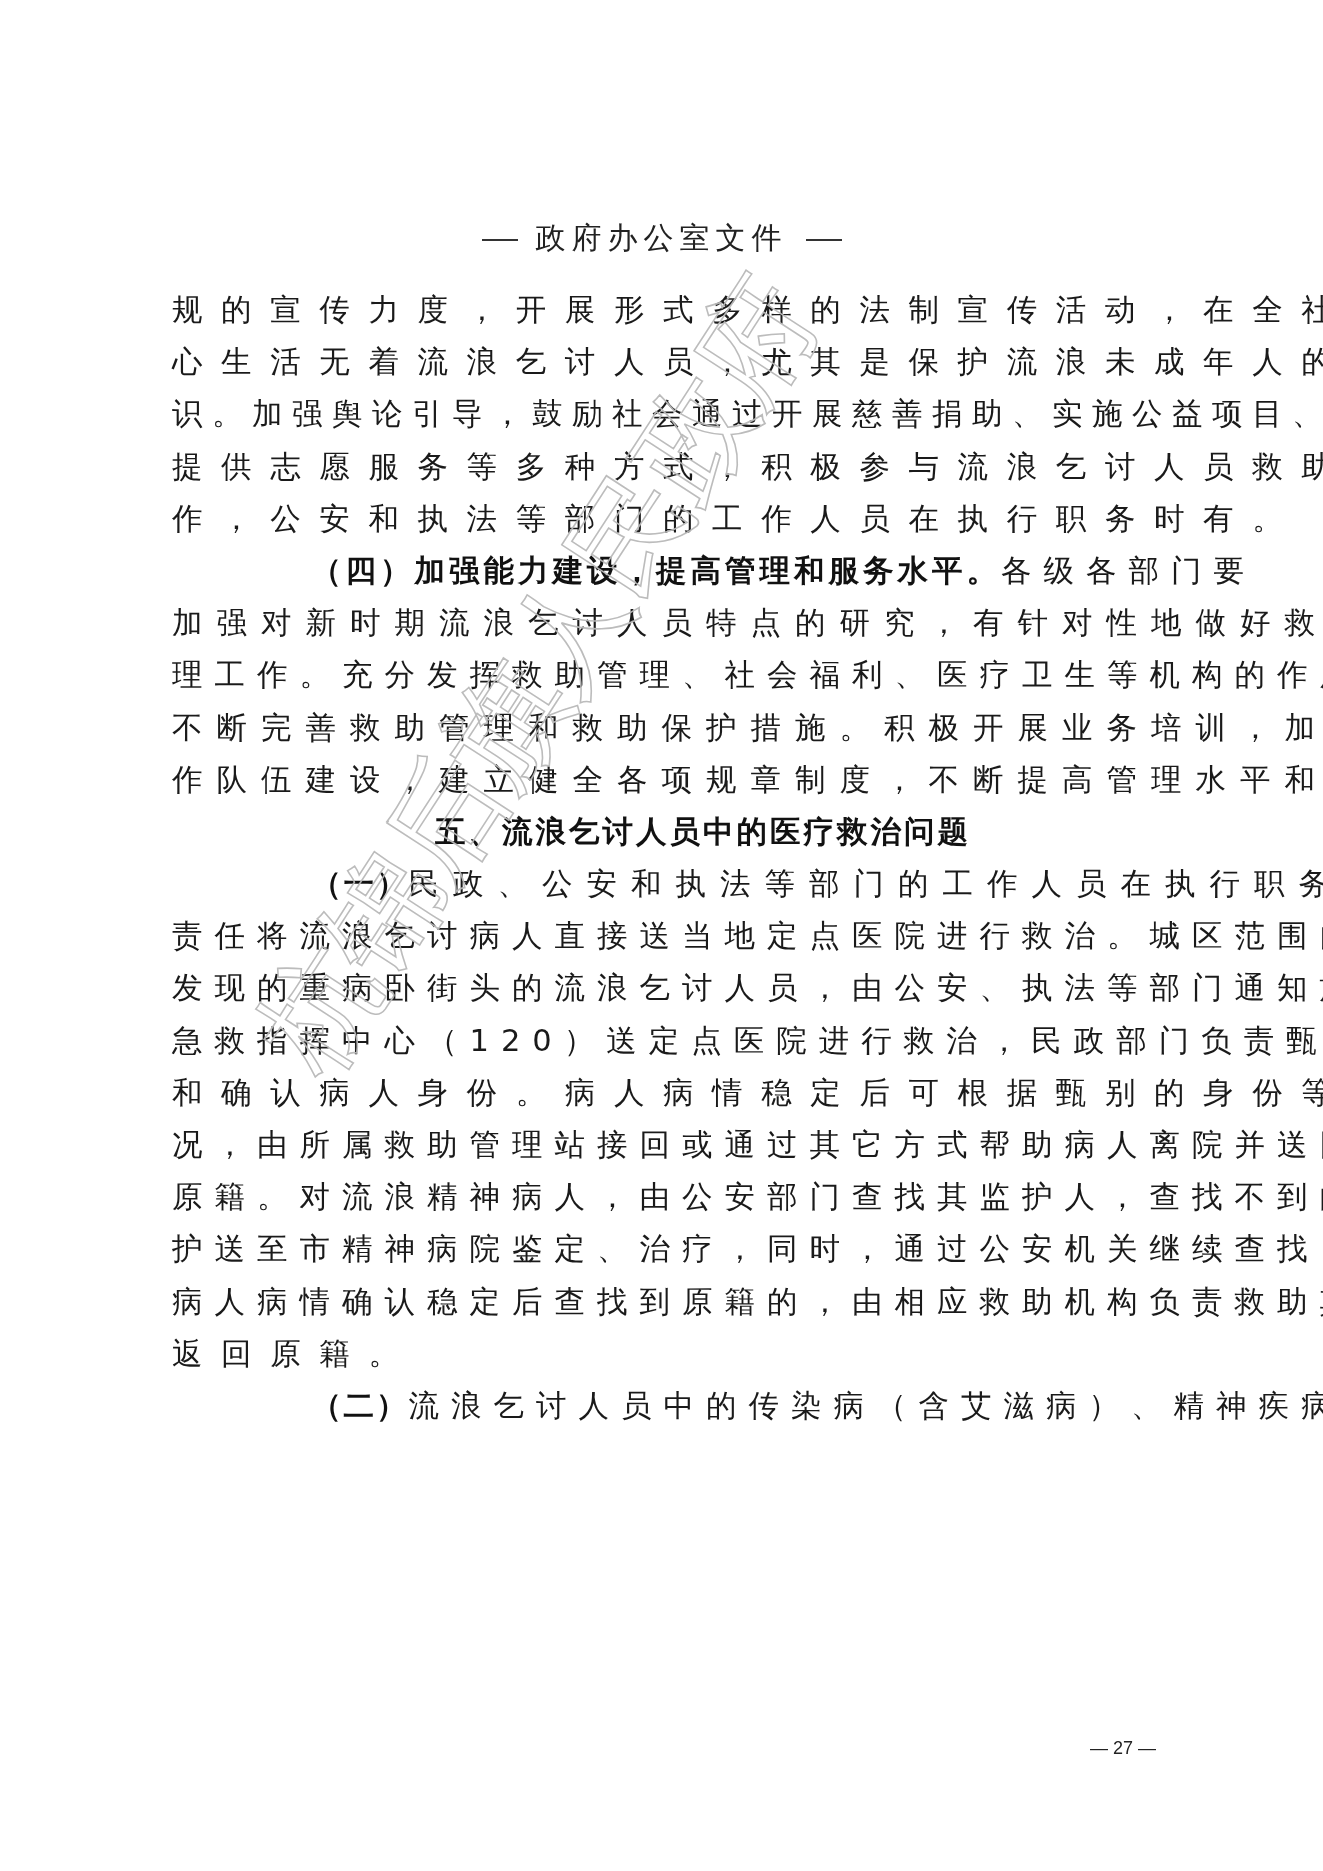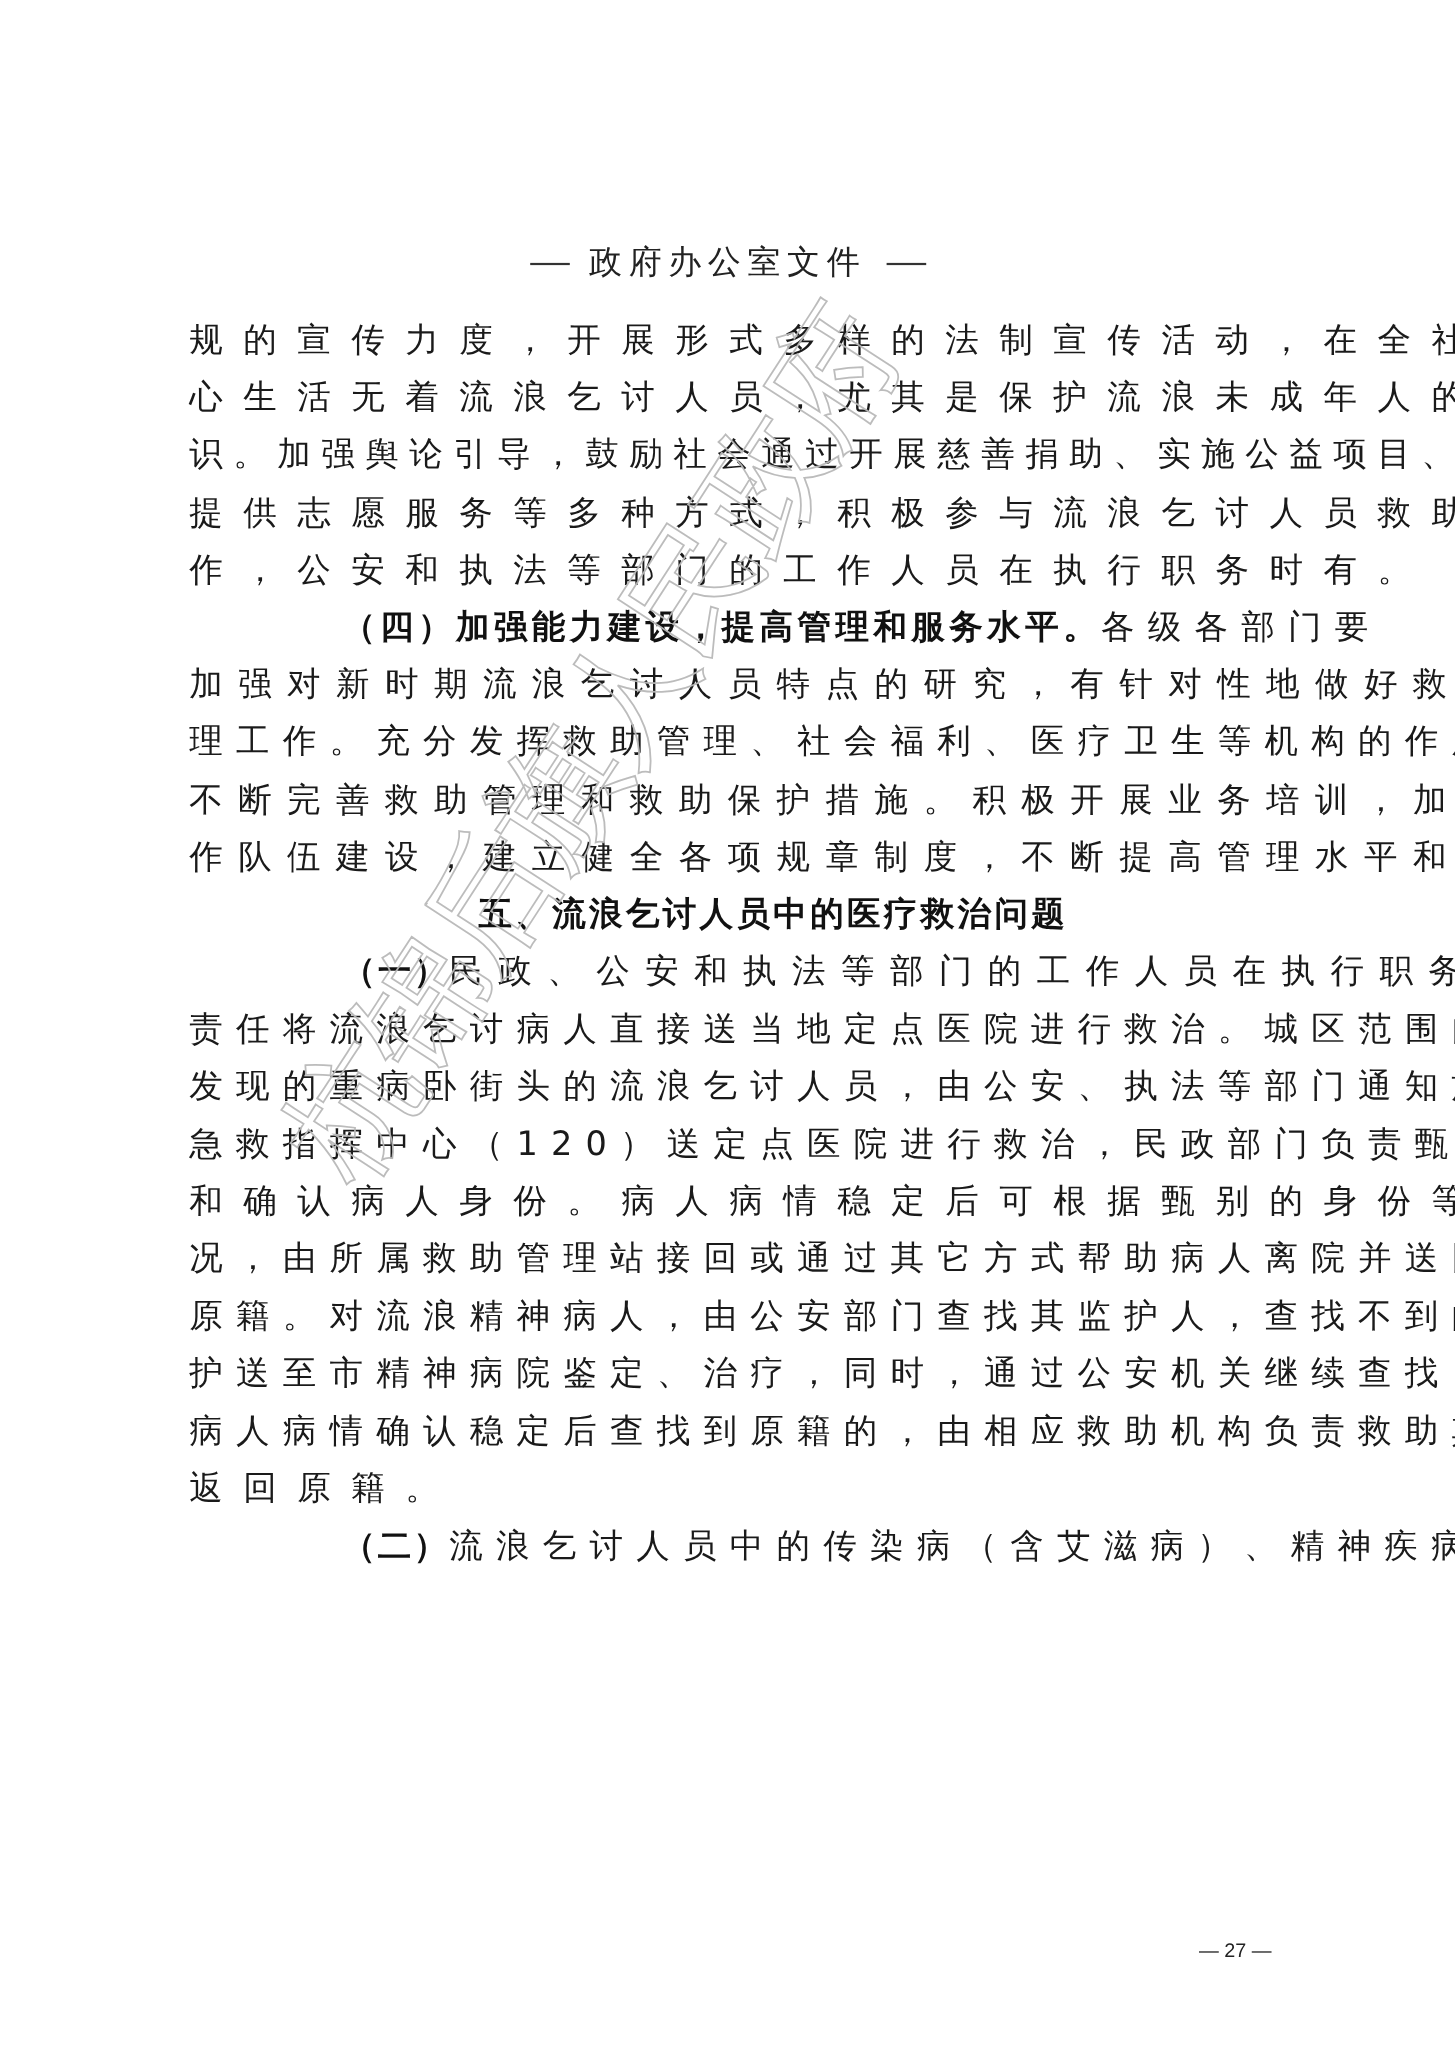--- a/index.html
+++ b/index.html
@@ -77,21 +77,20 @@
       color: #111;
     }
     .page-number {
       position: absolute;
       top: 1738px;
       left: 1090px;
       font-size: 18px;
       font-family: "Liberation Sans", "DejaVu Sans", sans-serif;
       color: #222;
       white-space: nowrap;
-      margin-top: 25px;
     }
     .watermark {
       position: absolute;
       left: 290px;
       top: 980px;
       width: 760px;
       font-size: 118px;
       font-family: "DejaVu Sans", "Liberation Sans", sans-serif;
       color: transparent;
       -webkit-text-stroke: 1.6px #b9b9b9;

